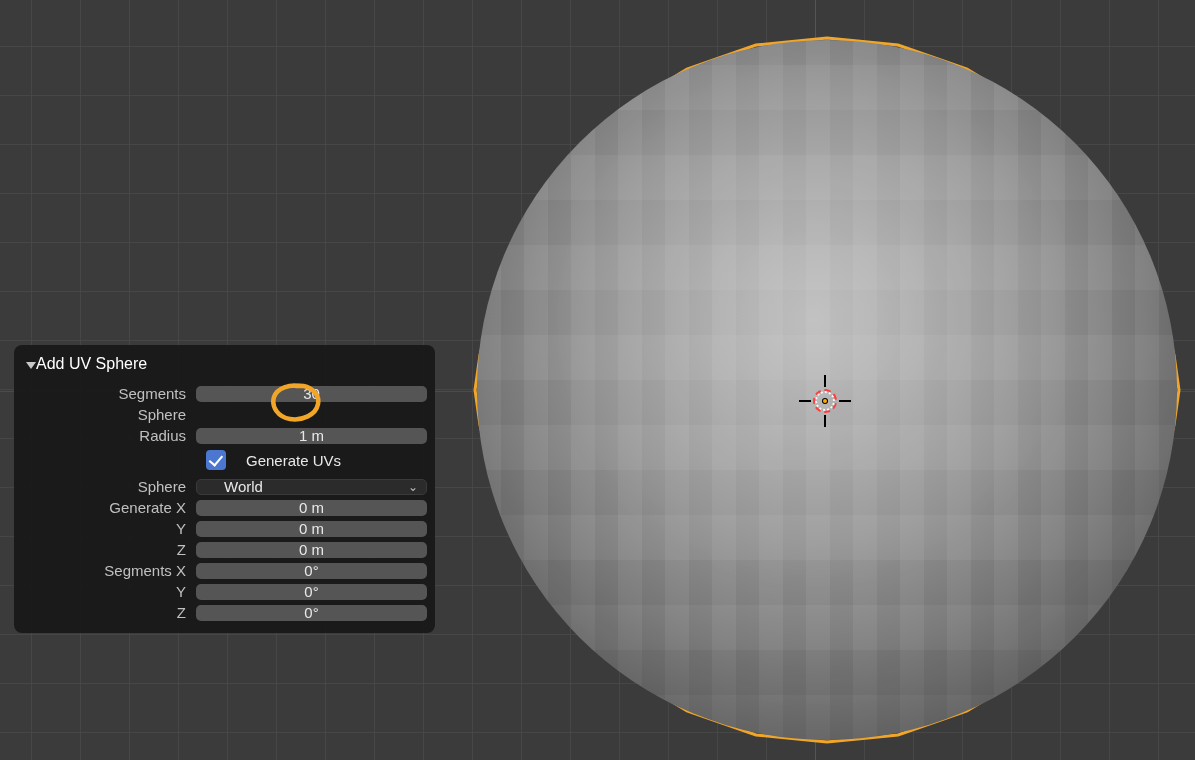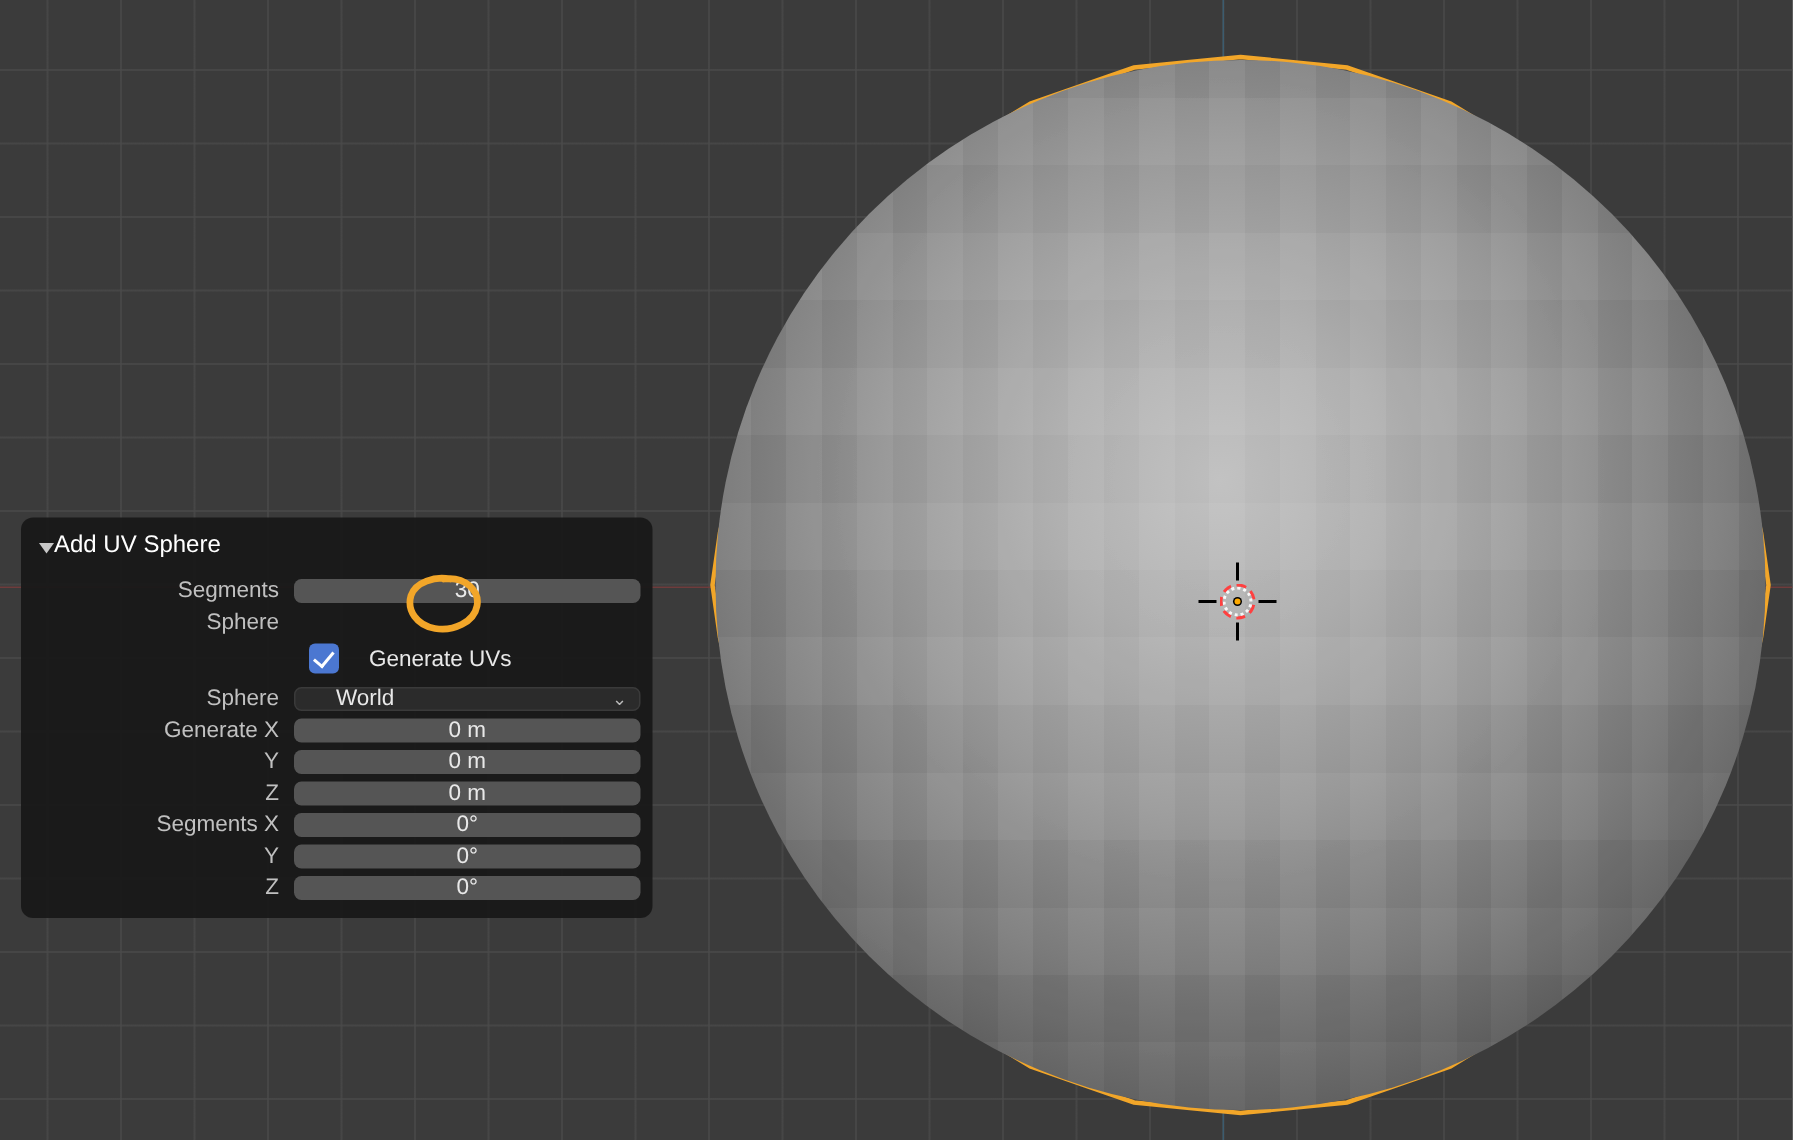--- a/index.html
+++ b/index.html
@@ -256,20 +256,26 @@
 
   <div class="row">
     <div class="label">Segments</div>
     <div class="slider">
         <span>30</span>
       </div>
   </div>
   <div class="row">
     <div class="label">Sphere</div>
   </div>
+  <div class="row">
+    <div class="label">Radius</div>
+    <div class="slider">
+        <span>1 m</span>
+      </div>
+  </div>
 
   <div class="check-row">
     <div class="spacer"></div>
     <div class="checkbox"></div>
     <div class="check-label">Generate UVs</div>
   </div>
 
   <div class="row">
     <div class="label">Sphere</div>
     <div class="select">

